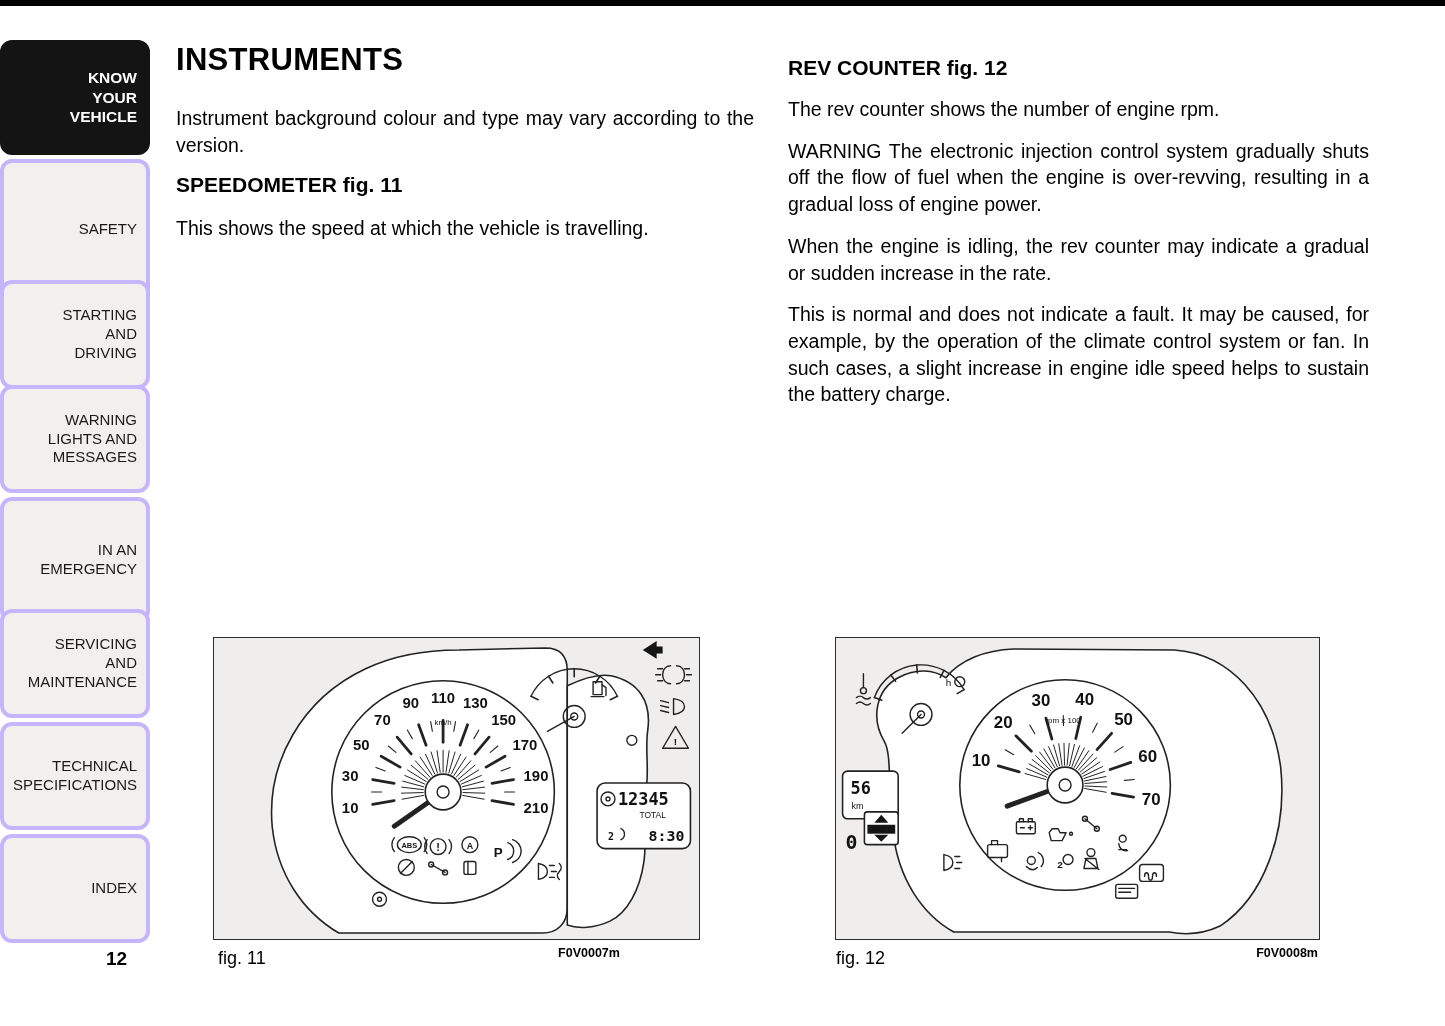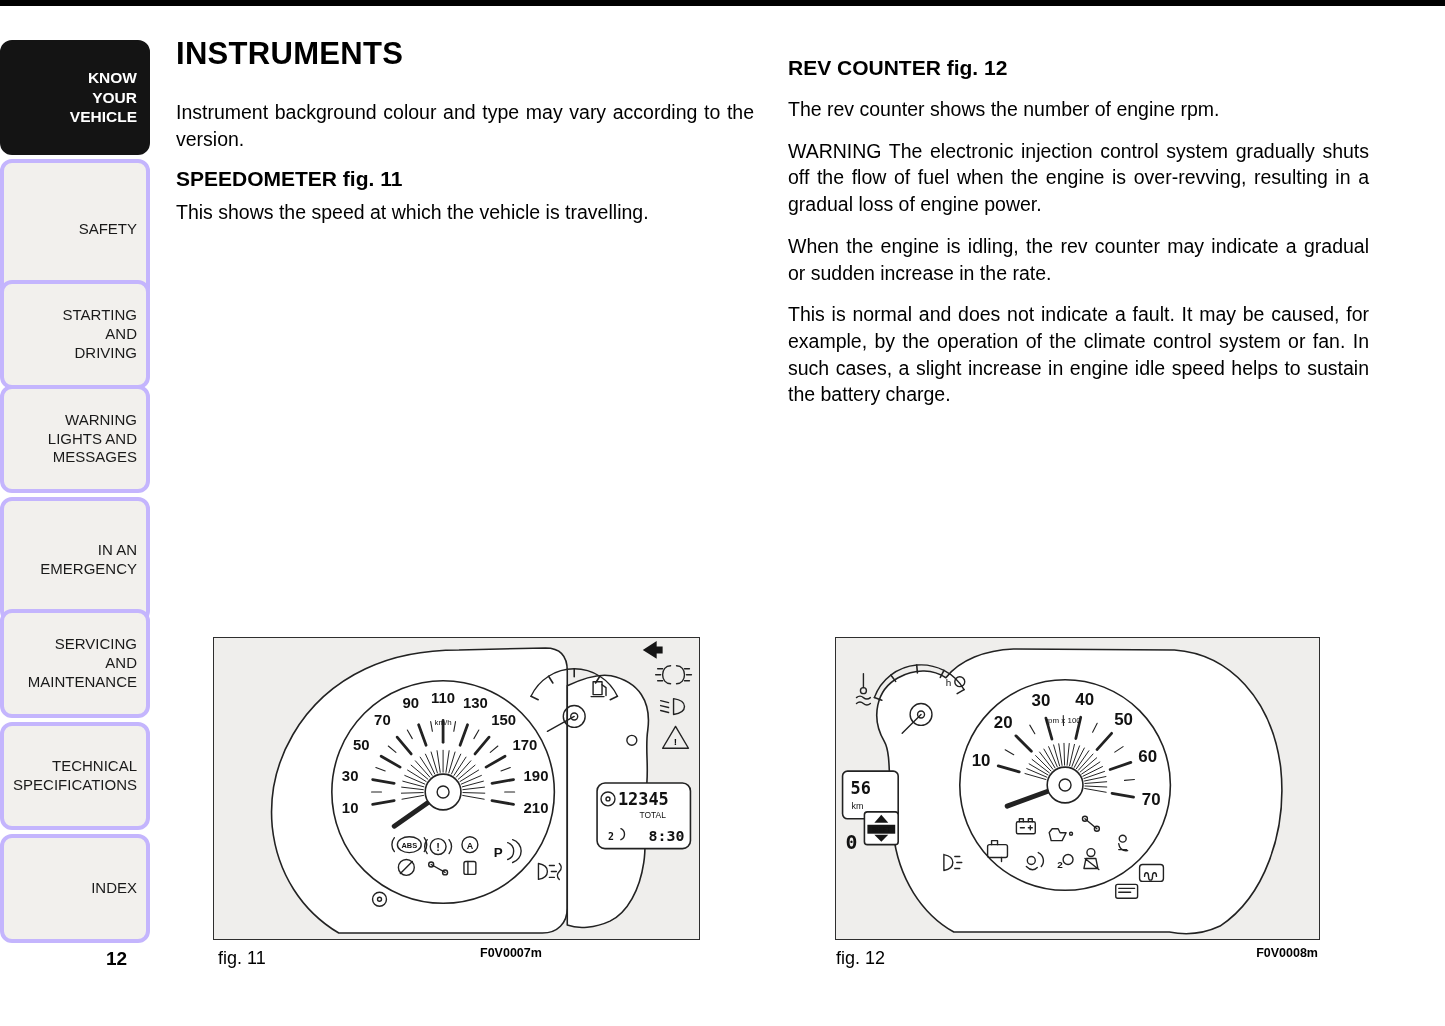--- a/index.html
+++ b/index.html
@@ -13,34 +13,34 @@
        border-radius:12px;display:flex;align-items:center;justify-content:flex-end;
        text-align:right;padding-right:9px;font-size:15px;line-height:1.25;color:#1a1a1a}
   .tab span{white-space:pre-line}
   .tab.active{background:#141414;border-color:#141414;color:#fff;font-weight:bold;font-size:15.5px}
   .pagenum{position:absolute;left:106px;top:948px;font-size:19px;font-weight:bold}
 
   
   .col{position:absolute}
   #col-left{left:176px;top:36px;width:578px}
   #col-right{left:788px;top:40px;width:581px}
-  h1{font-size:31px;font-weight:800;margin:0 0 27px;letter-spacing:.3px}
-  h2{font-size:21px;font-weight:800;margin:8px 0 8px}
+  h1{font-size:31px;font-weight:800;margin:6px 0 27px;letter-spacing:.3px}
+  h2{font-size:21px;font-weight:800;margin:8px 0 18px}
   #col-right h2{margin:16px 0 16px}
   p.body{font-size:19.5px;line-height:1.37;text-align:justify;margin:0 0 15px}
 
   
   .figure{position:absolute;background:#efeeec;border:1.3px solid #2e2e2e}
   #figbox11{left:213px;top:637px;width:487px;height:303px}
   #figbox12{left:835px;top:637px;width:485px;height:303px}
   .figcap{position:absolute;font-size:18px}
   #cap11{left:218px;top:948px}
   #cap12{left:836px;top:948px}
   .figcode{position:absolute;font-size:12.5px;font-weight:bold}
-  #code11{left:480px;top:946px;width:218px;text-align:left}
+  #code11{left:480px;top:946px;width:218px;text-align:center}
   #code12{left:1100px;top:946px;width:218px;text-align:right}
 
   svg{display:block;width:100%;height:100%}
   .s{fill:none;stroke:#222;stroke-width:1.4;stroke-linecap:round;stroke-linejoin:round}
   .sw{fill:#fff;stroke:#222;stroke-width:1.6;stroke-linejoin:round}
   .blk{fill:#151515;stroke:none}
   text{font-family:"Liberation Sans",sans-serif;fill:#111}
   .gnum{font-weight:bold;font-size:15px}
   #svg12 .gnum{font-size:17px}
   .unit{font-size:8px;text-anchor:middle}

